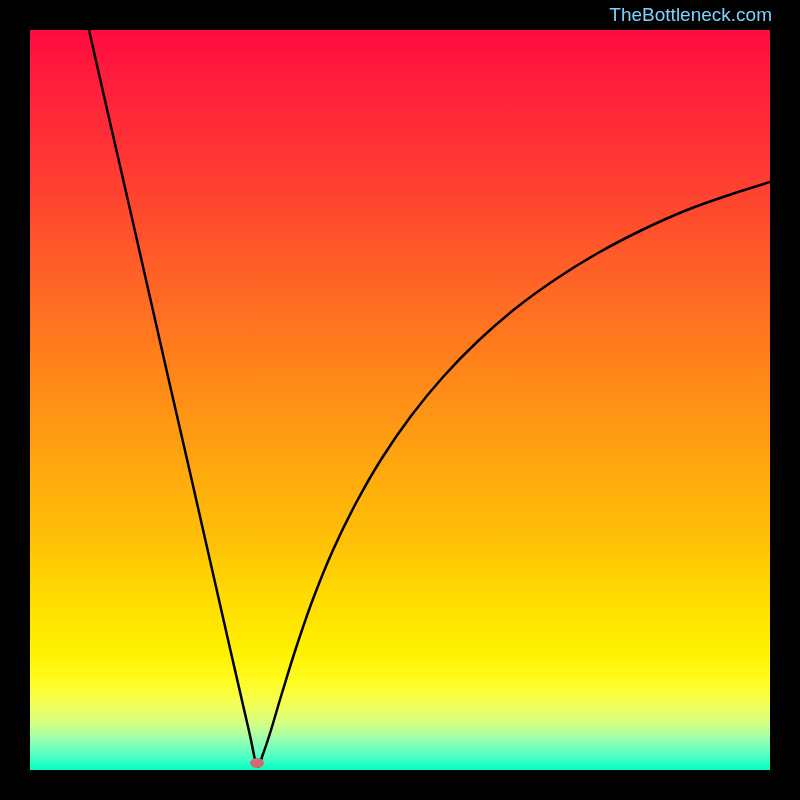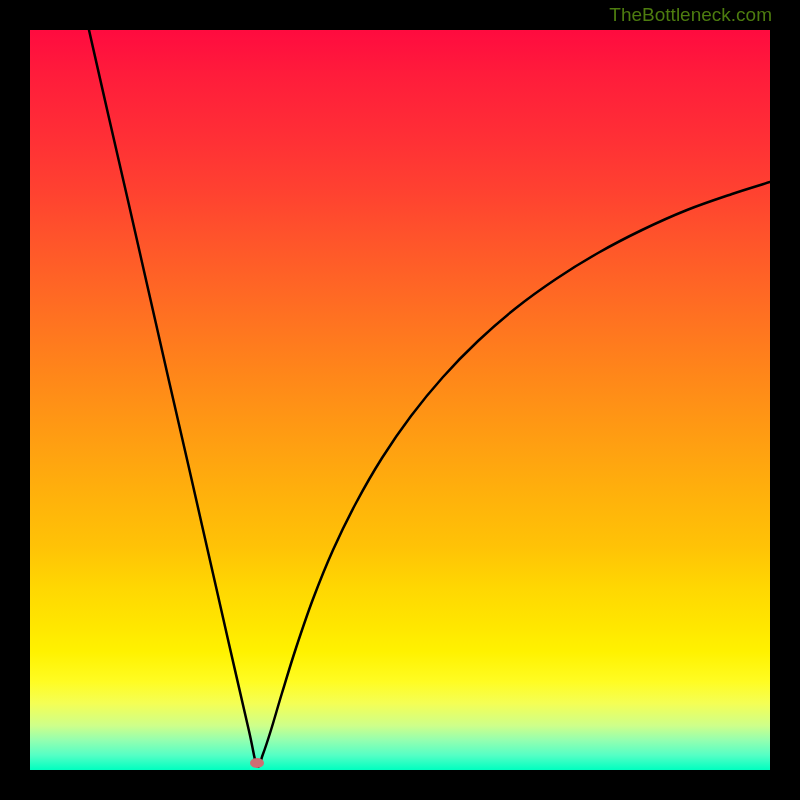--- a/index.html
+++ b/index.html
@@ -56,21 +56,21 @@
   .curve-svg {
     position: absolute;
     inset: 0;
     width: 100%;
     height: 100%;
   }
   .attribution {
     position: absolute;
     top: 4px;
     right: 28px;
-    color: #4d7c0f;
+    color: #7dd3fc;
     font-size: 19px;
     font-weight: 500;
     letter-spacing: 0;
     user-select: none;
   }
   .marker {
     position: absolute;
     width: 14px;
     height: 10px;
     background: #cf6d73;

